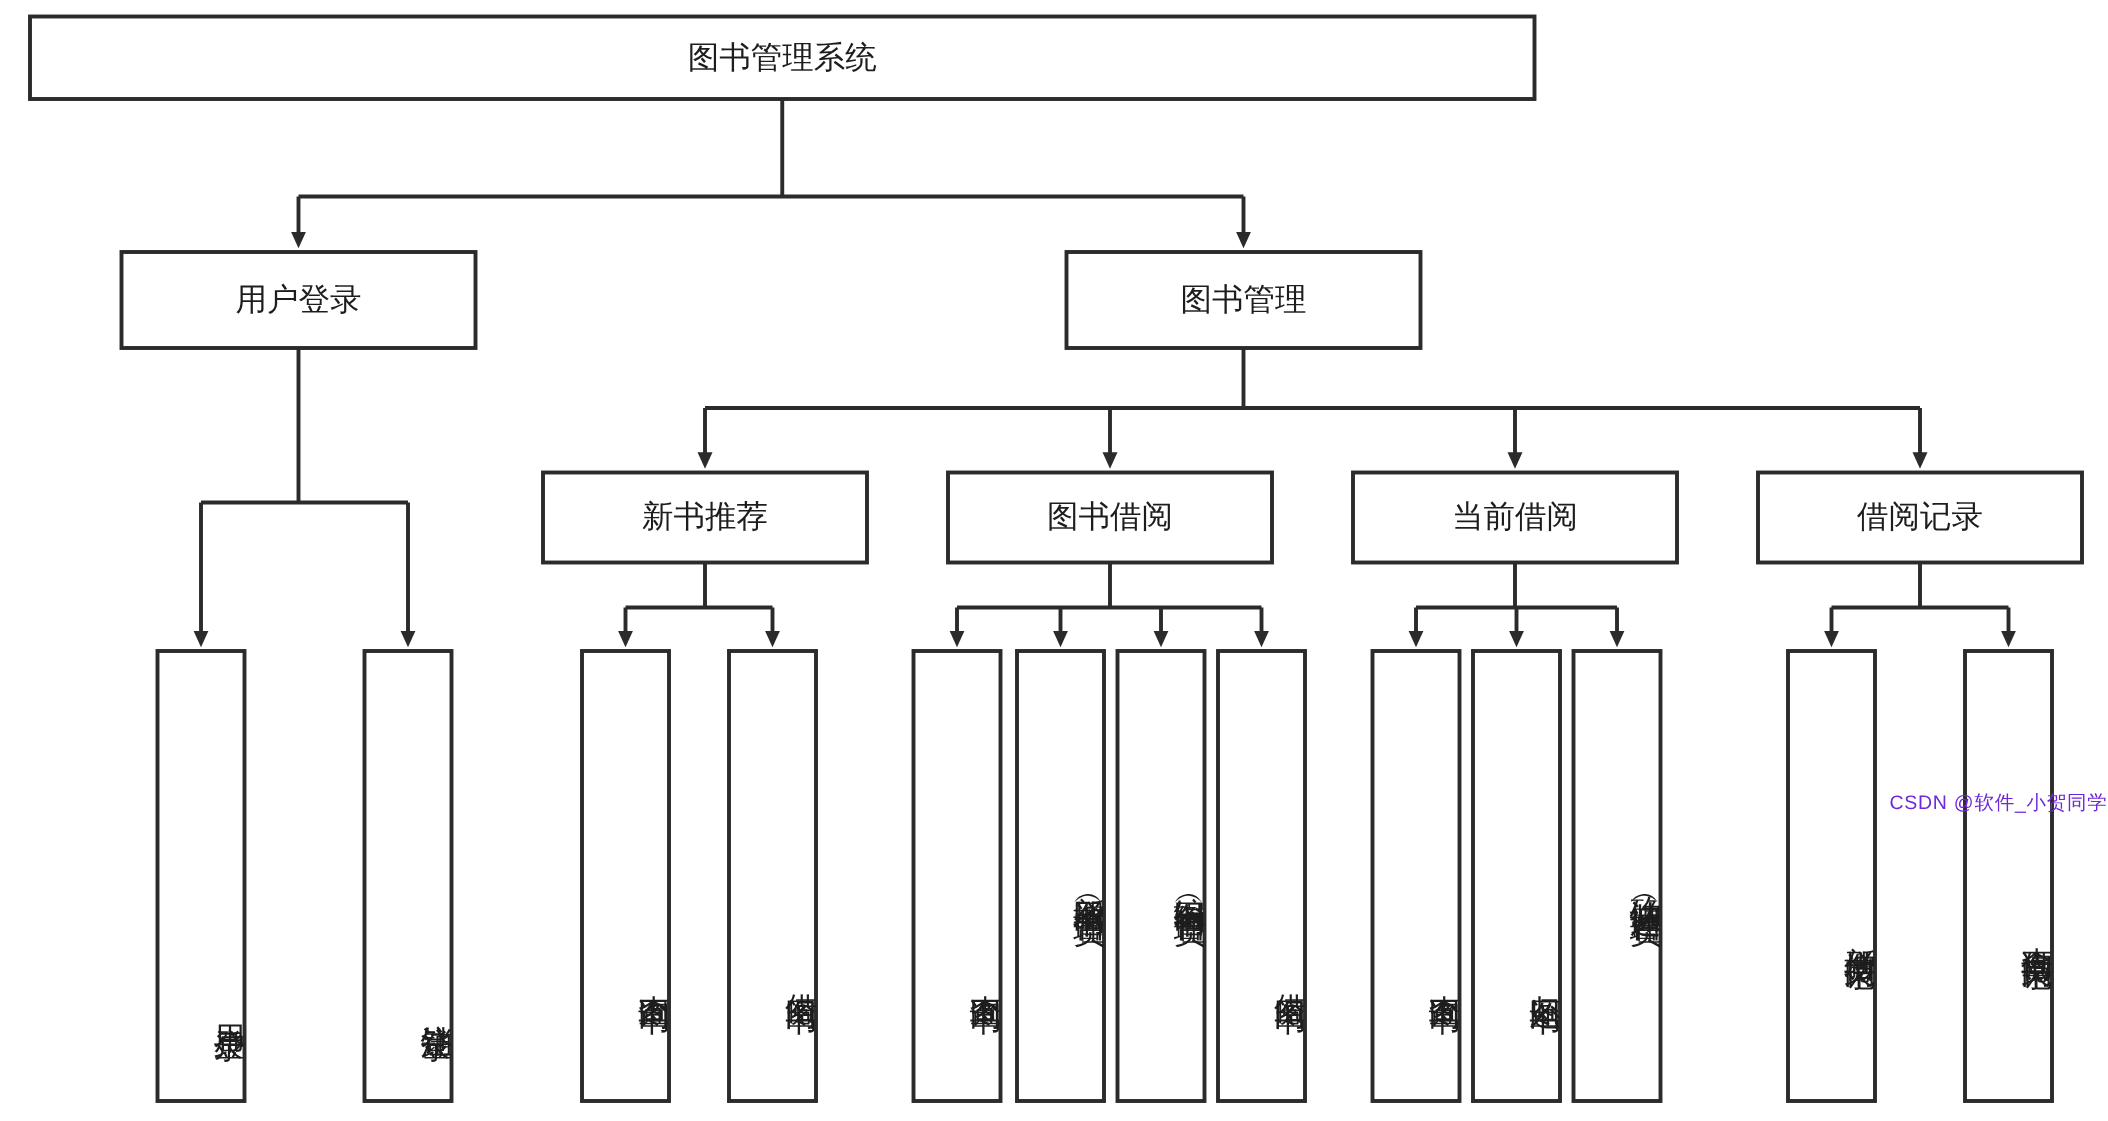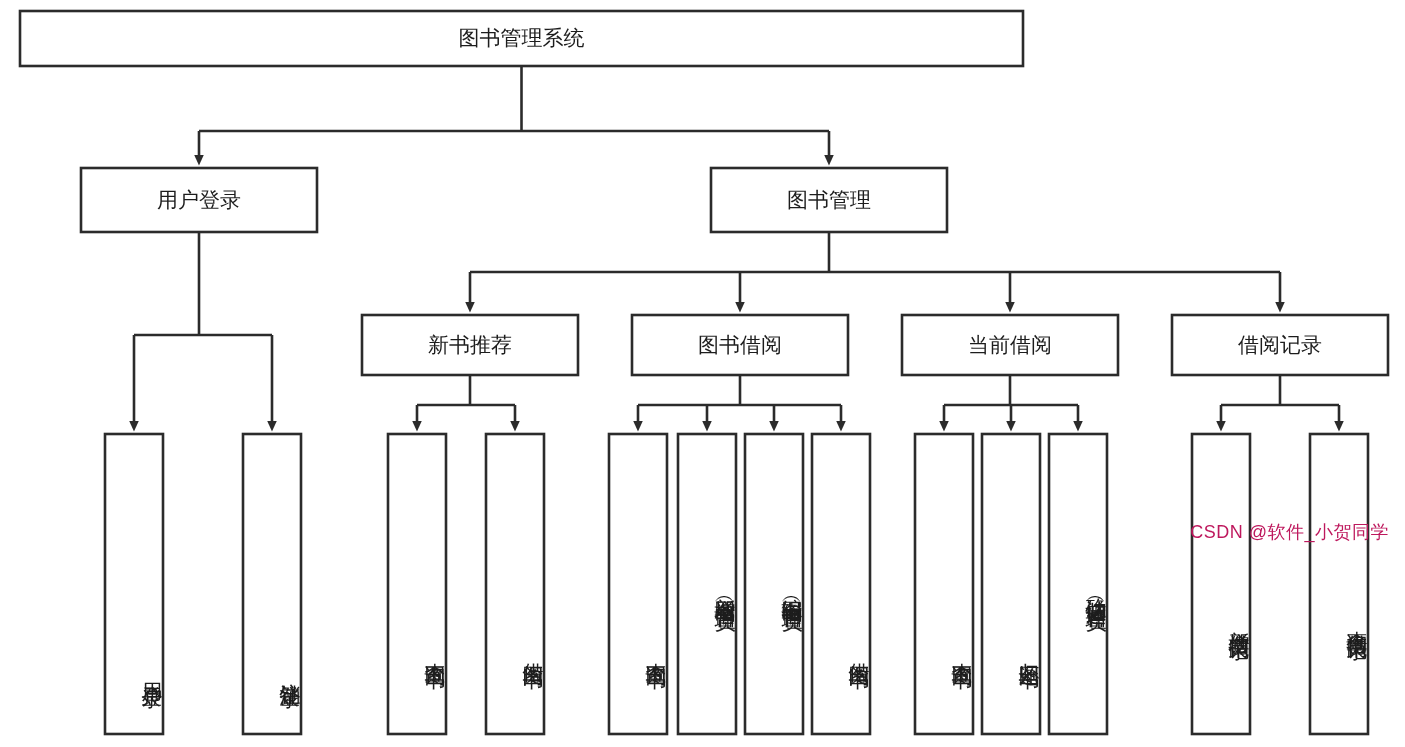--- a/index.html
+++ b/index.html
@@ -58,25 +58,25 @@
     color: #1d1d1d;
     letter-spacing: 2px;
     display: flex;
     align-items: flex-start;
     justify-content: center;
     white-space: pre;
     pointer-events: none;
   }
   .watermark {
     position: absolute;
-    right: 16px;
+    right: 0;
     bottom: 4px;
     font-family: "Liberation Sans", "DejaVu Sans", sans-serif;
-    font-size: 18px;
-    color: #be185d;
+    font-size: 13px;
+    color: #6d28d9;
     letter-spacing: 0.5px;
     user-select: none;
   }
 </style>
 </head>
 <body>
 
 <div id="diagram-root">
 
   <svg class="flow" viewBox="0 0 1405 747">

